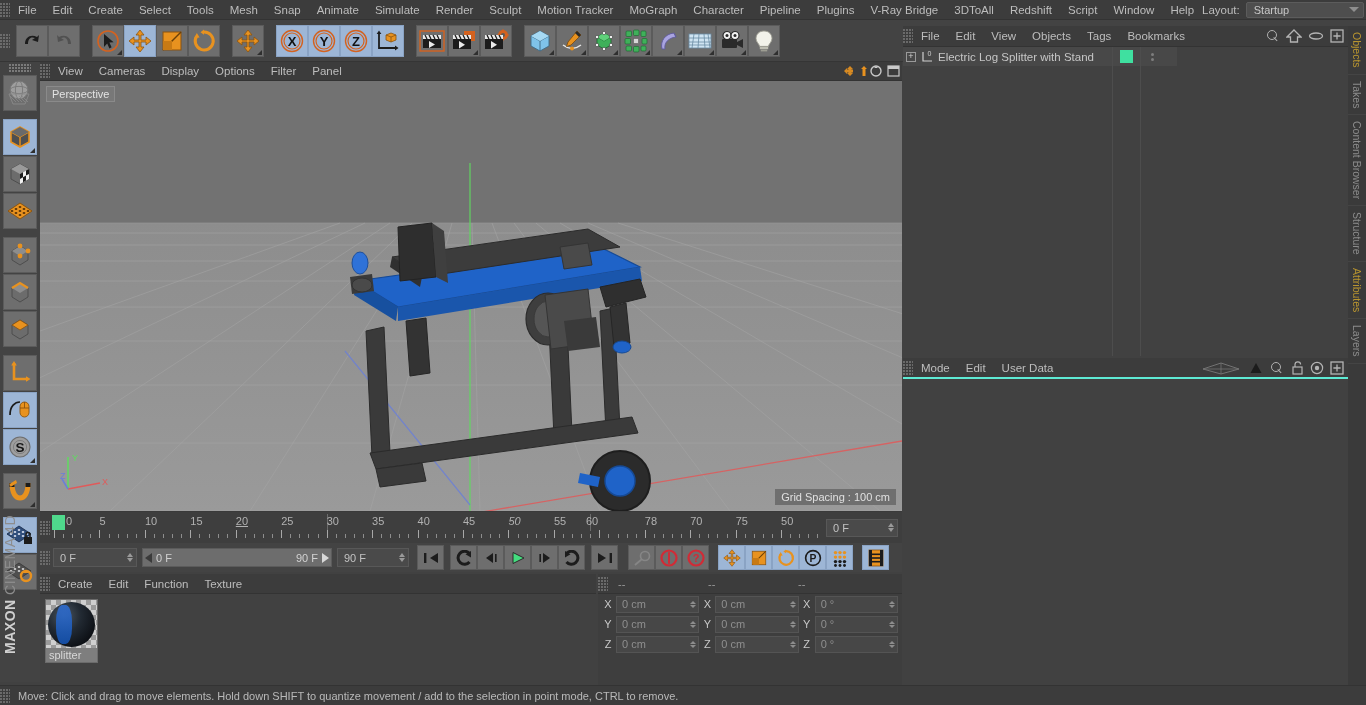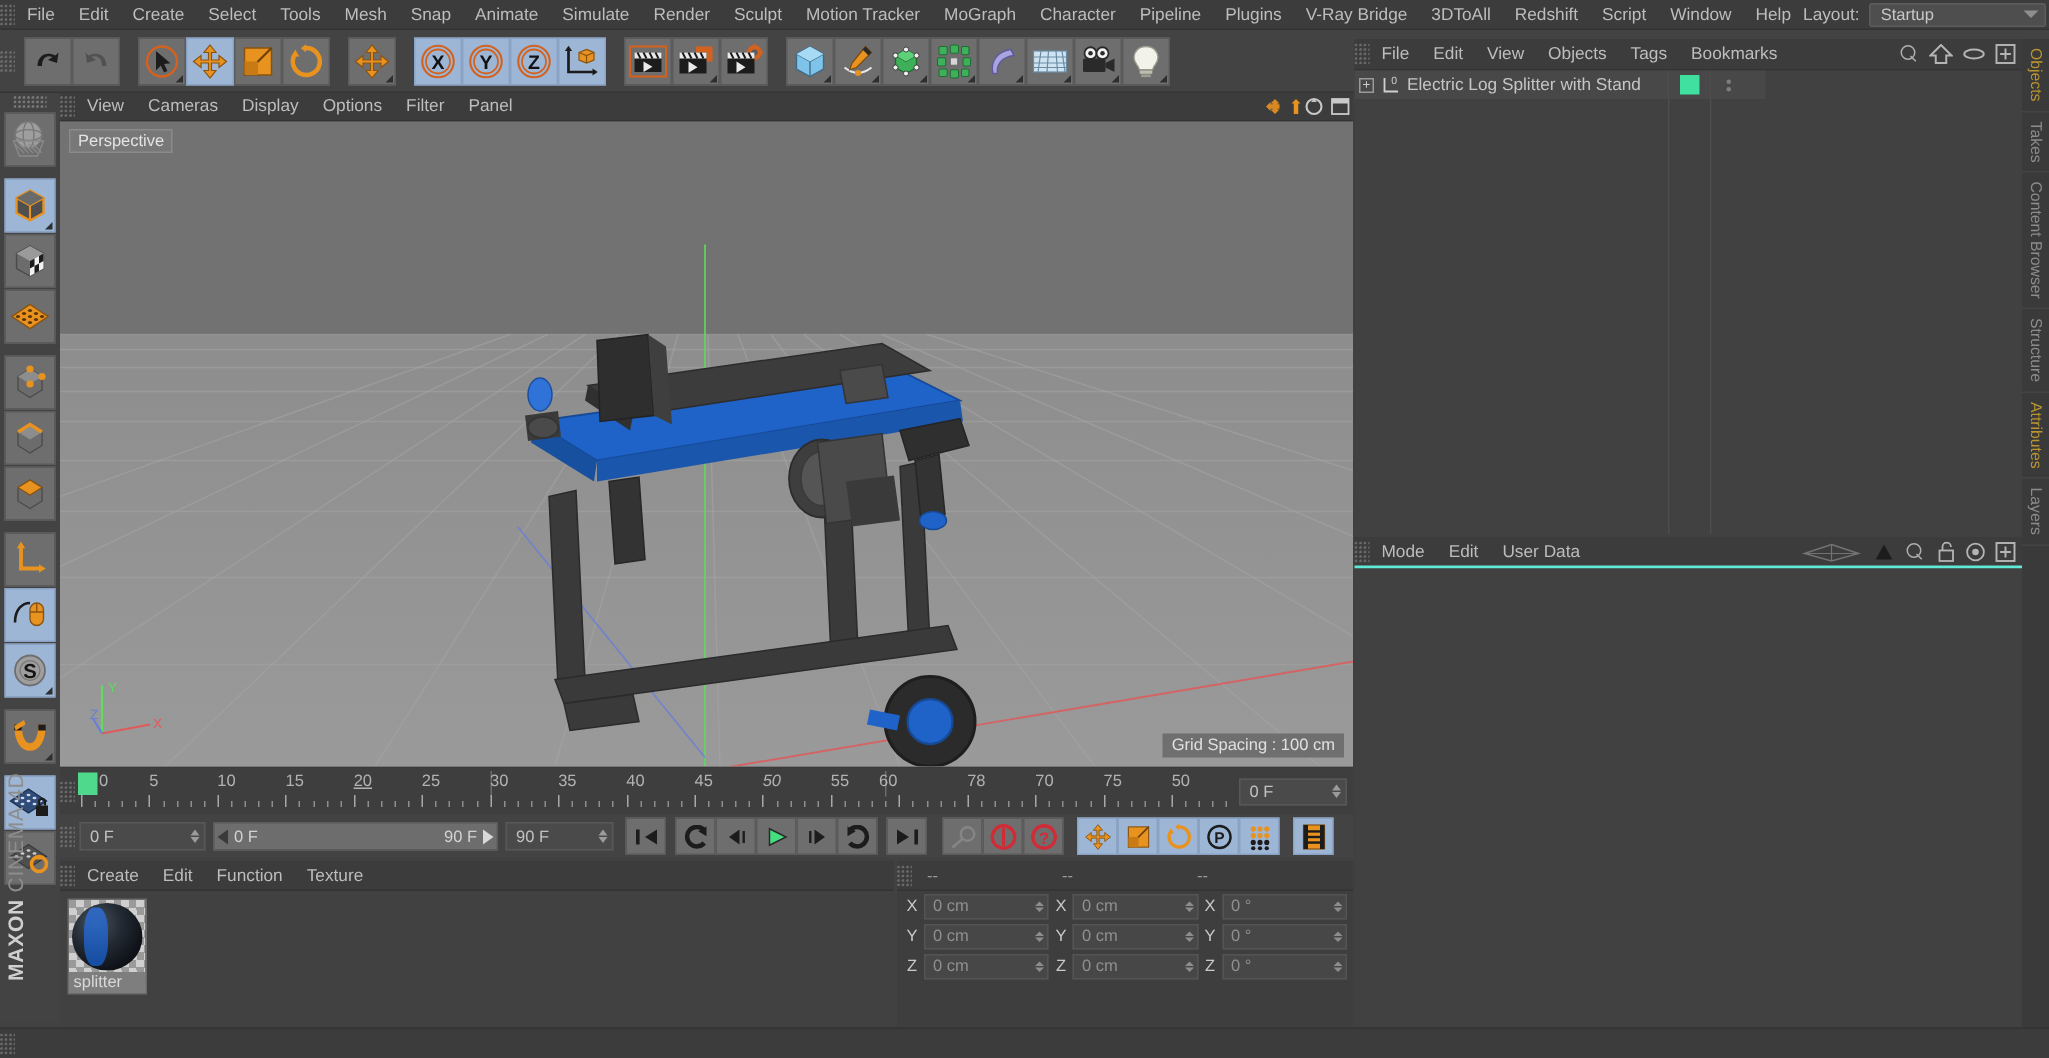--- a/index.html
+++ b/index.html
@@ -1288,15 +1288,16 @@
     <div class="rtab">Objects</div>
     <div class="rtab dim">Takes</div>
     <div class="rtab dim">Content Browser</div>
     <div class="rtab dim">Structure</div>
     <div class="rtab">Attributes</div>
     <div class="rtab dim">Layers</div>
   </div>
 
   <div id="statusbar">
     <div class="grip"></div>
+    <div id="statustext">Move: Click and drag to move elements. Hold down SHIFT to quantize movement / add to the selection in point mode, CTRL to remove.</div>
   </div>
 
 </div>
 
 </body></html>

